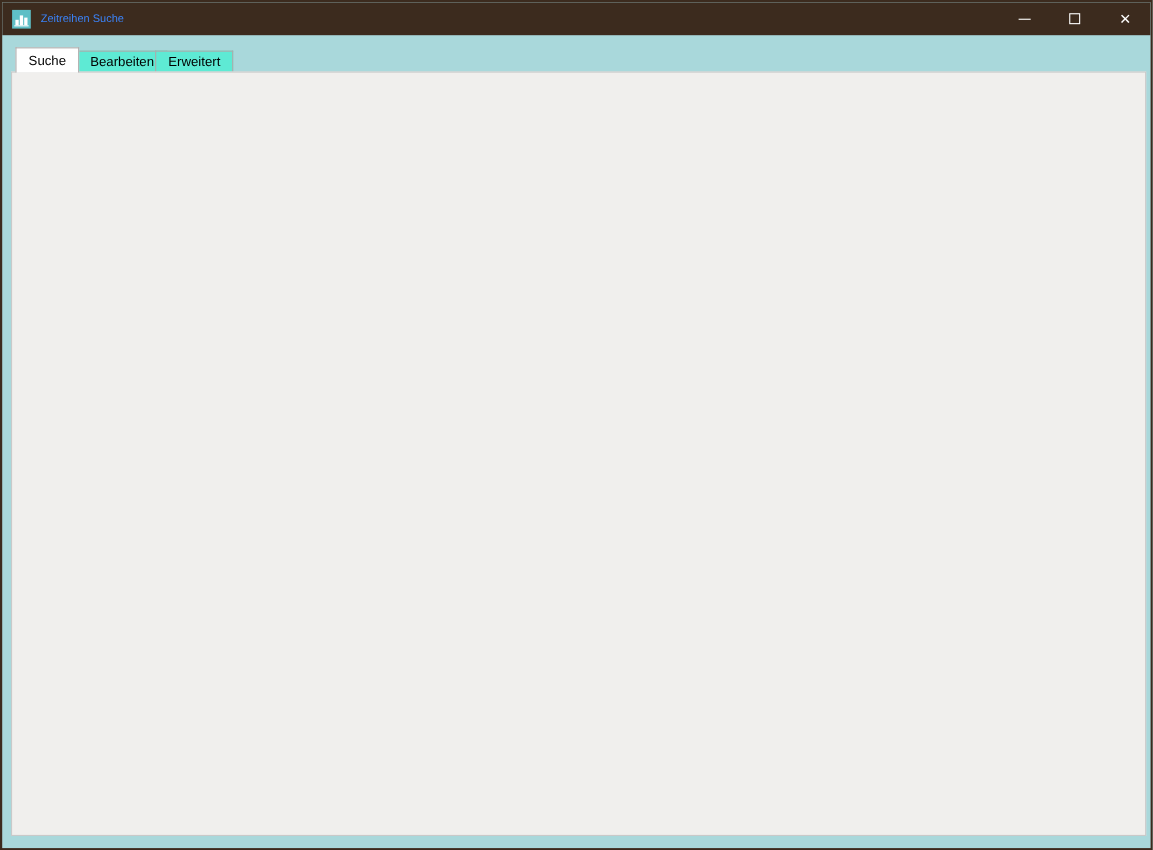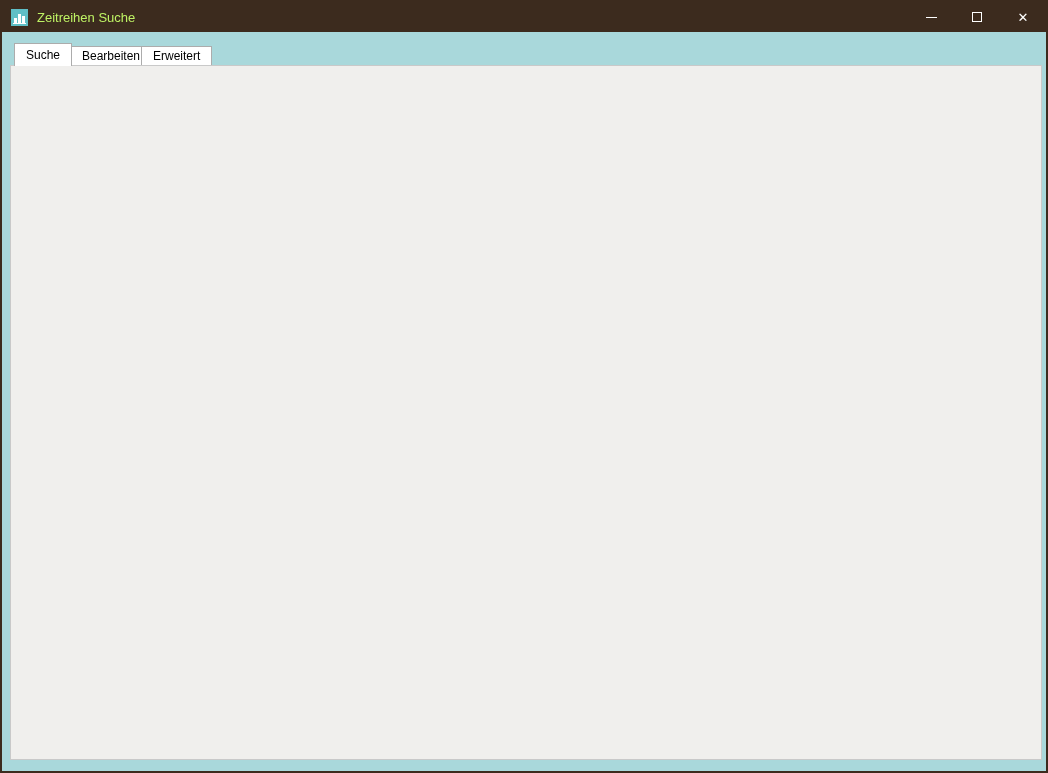--- a/index.html
+++ b/index.html
@@ -11,29 +11,29 @@
 
   
   .titlebar { position:absolute; left:0; top:0; width:1044px; height:30px; background:#3C2B1E;
               display:flex; align-items:center; }
   .app-icon { width:17px; height:17px; margin-left:9px; background:#5FBFC6; position:relative; }
   .app-icon i { position:absolute; bottom:3px; background:#fff; width:3px; display:block; }
   .app-icon i:nth-child(1){ left:3px; height:5px; }
   .app-icon i:nth-child(2){ left:7px; height:9px; }
   .app-icon i:nth-child(3){ left:11px; height:7px; }
   .app-icon u { position:absolute; left:2px; right:2px; bottom:2px; height:1px; background:#fff; }
-  .title-text { color:#bef264; font-size:13px; margin-left:9px; }
+  .title-text { color:#3b82f6; font-size:10px; margin-left:9px; }
   .win-controls { margin-left:auto; display:flex; height:30px; }
   .win-btn { width:46px; height:30px; display:flex; align-items:center; justify-content:center;
              color:#fff; font-size:13px; cursor:default; }
   .max-glyph { width:10px; height:10px; border:1px solid #fff; display:block; }
   .min-glyph { width:11px; height:1px; background:#fff; display:block; }
 
   
-  .tab { position:absolute; top:44px; height:24px; background:#ffffff; border:1px solid #ACACAC;
+  .tab { position:absolute; top:44px; height:24px; background:#5eead4; border:1px solid #ACACAC;
          border-bottom:none; padding:2px 11px 0 11px; font-size:12px; z-index:2; }
   .tab.active { top:41px; height:23px; background:#FFFFFF; padding-top:4px; z-index:4; }
   #tab-suche { left:12px; }
   #tab-bearbeiten { left:68px; }
   #tab-stammdaten { left:139px; }
 
   
   .page { position:absolute; left:8px; top:63px; width:1032px; height:695px;
           background:#F0EFED; border:1px solid #C9C9C9; z-index:3; }
 

